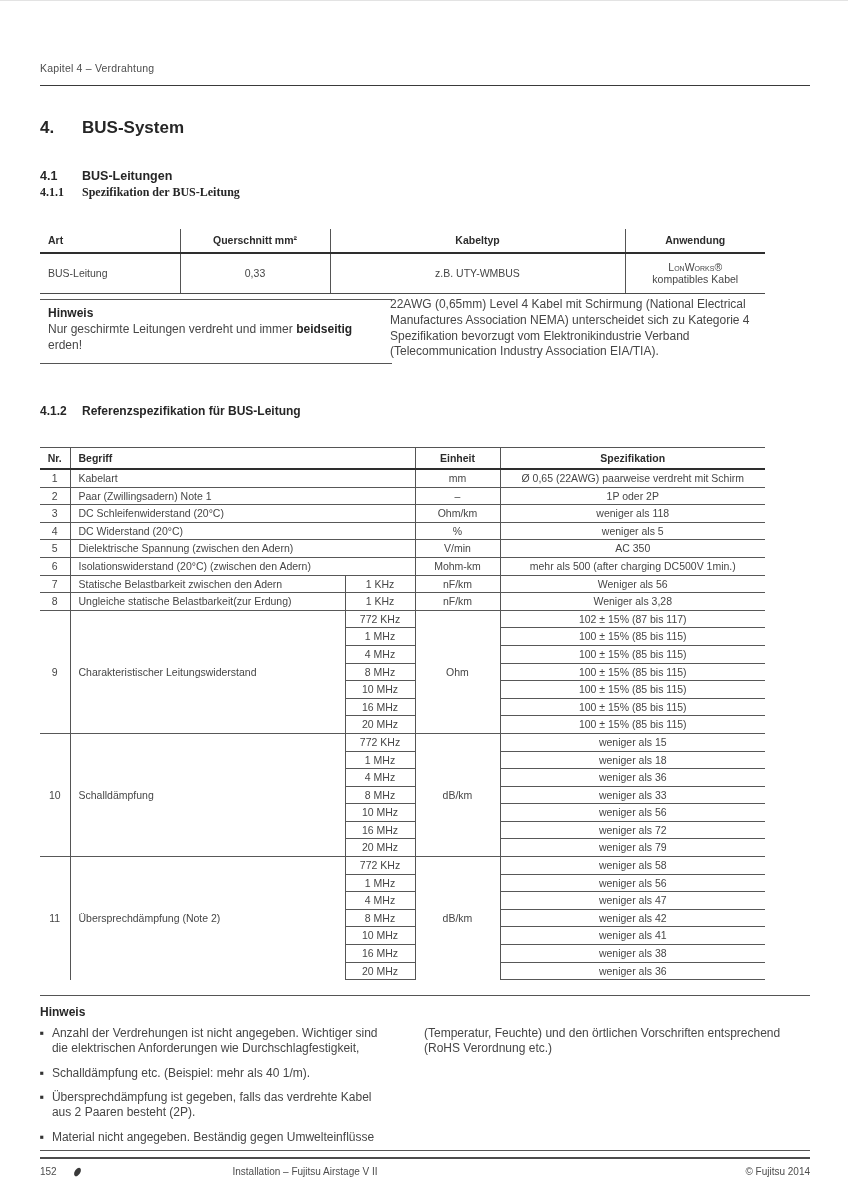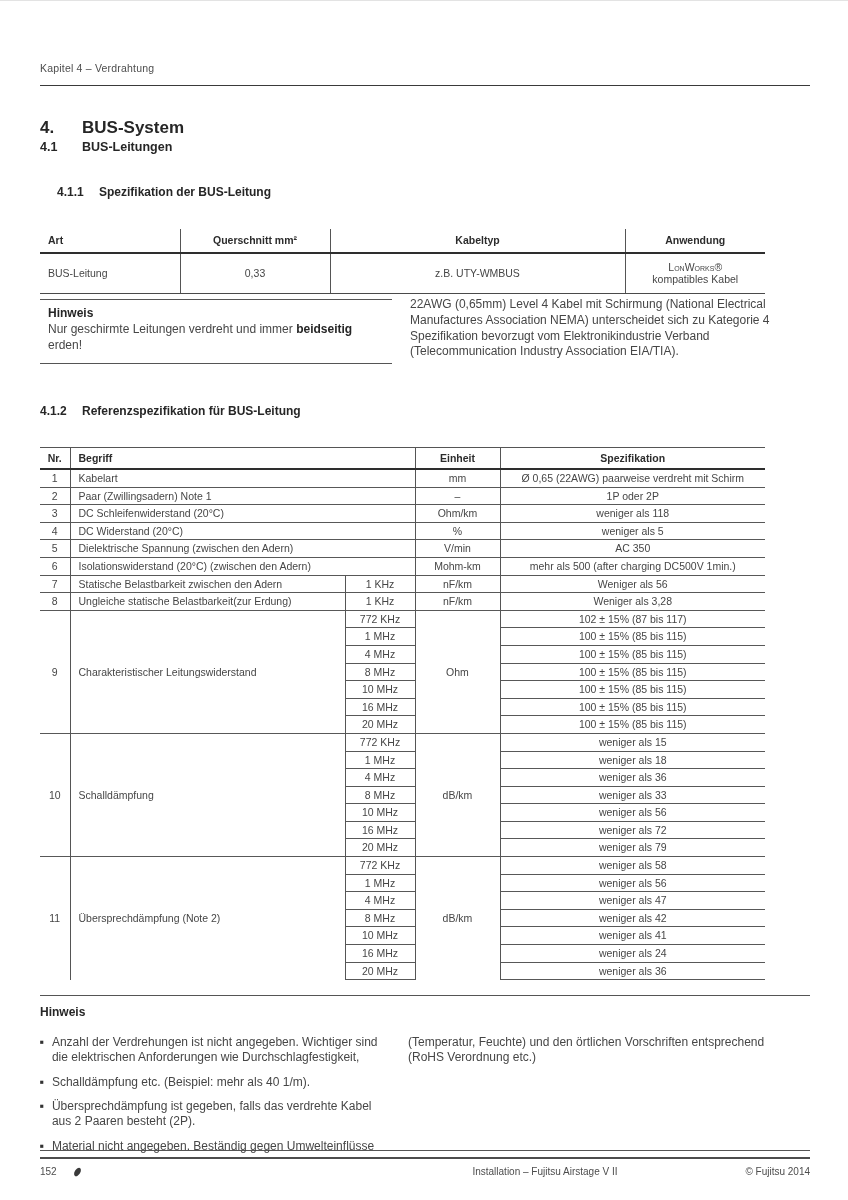--- a/index.html
+++ b/index.html
@@ -8,71 +8,71 @@
     width:848px; height:1200px; position:relative; overflow:hidden;
     font-family:"Liberation Sans", sans-serif; color:#3b3b3b;
   }
   .page-top-edge { position:absolute; top:0; left:0; right:0; border-top:1px solid #e3e3e3; }
 
   .running-header { position:absolute; top:62px; left:40px; font-size:10.5px; color:#4d4d4d; letter-spacing:0.2px; }
   .header-rule { position:absolute; top:85px; left:40px; width:770px; border-top:1.5px solid #3a3a3a; }
 
   .h1 { position:absolute; top:118px; left:40px; font-size:17px; font-weight:bold; color:#262626; }
   .h1 .num { display:inline-block; width:42px; }
-  .h2 { position:absolute; top:140px; left:40px; font-size:12.5px; font-weight:bold; color:#262626; }
+  .h2 { position:absolute; top:169px; left:40px; font-size:12.5px; font-weight:bold; color:#262626; }
   .h2 .num { display:inline-block; width:42px; }
   .h3 { font-size:12px; font-weight:bold; color:#262626; }
   .h3 .num { display:inline-block; width:42px; }
-  #h3a { position:absolute; top:185px; left:57px; }
+  #h3a { position:absolute; top:185px; left:40px;font-family:Liberation Serif, serif; }
   #h3b { position:absolute; top:404px; left:40px; }
 
   
   .spec-table { position:absolute; top:229px; left:40px; width:725px; border-collapse:collapse; table-layout:fixed; font-size:10.5px; }
   .spec-table th { font-weight:bold; color:#2c2c2c; padding:5px 6px 6px; border-bottom:2px solid #2e2e2e; text-align:center;margin-left:14px; }
   .spec-table td { padding:6px 6px; border-bottom:1.5px solid #4a4a4a; text-align:center; vertical-align:middle; color:#464646; height:40px; }
   .spec-table th:not(:last-child), .spec-table td:not(:last-child) { border-right:1px solid #555; }
   .spec-table .col-art { text-align:left; padding-left:8px; }
   .smallcaps { font-variant:small-caps; font-size:10.5px; }
   .anw-line2 { font-size:10.5px; }
 
   
   .note-box { position:absolute; top:299px; left:40px; width:352px; border-top:1px solid #555; border-bottom:1px solid #555; padding:6px 6px 10px 8px; }
   .note-title { font-size:12px; font-weight:bold; color:#262626; margin-bottom:2px; }
   .note-body { font-size:12px; line-height:1.3; color:#464646; }
   .note-body b { color:#262626; }
 
-  .intro-right { position:absolute; top:297px; left:410px; width:404px; font-size:12px; line-height:1.32; color:#464646; }
+  .intro-right { position:absolute; top:297px; left:390px; width:404px; font-size:12px; line-height:1.32; color:#464646; }
 
   
   .ref-table { position:absolute; top:447px; left:40px; width:725px; border-collapse:collapse; table-layout:fixed; font-size:10.5px; }
   .ref-table th { font-weight:bold; color:#2c2c2c; border-top:1px solid #555; border-bottom:2px solid #2e2e2e; padding:4px 4px; text-align:center; }
   .ref-table th.c-beg { text-align:left; padding-left:8px; }
   .ref-table td { border-top:1px solid #585858; padding:2px 4px; text-align:center; vertical-align:middle; line-height:12.6px; color:#464646; }
   .ref-table tr:last-child td { border-bottom:1px solid #585858; }
   .ref-table .c-nr { border-right:1px solid #555; }
   .ref-table .c-beg { border-right:1px solid #555; }
   .ref-table td.c-beg { text-align:left; padding-left:8px; }
   .ref-table .c-freq { border-right:1px solid #555; }
   .ref-table .c-unit { border-right:1px solid #555; }
 
   
   .note-section { position:absolute; top:995px; left:40px; width:770px; height:156px; border-top:1px solid #555; border-bottom:1px solid #555; padding-top:9px; }
-  .note-cols { display:flex; gap:2px; margin-top:16px; }
+  .note-cols { display:flex; gap:18px; margin-top:7px; }
   .note-col-left { width:352px; }
   .note-col-right { width:400px; }
   .note-item { display:flex; gap:8px; margin-bottom:9px; font-size:12px; line-height:1.28; color:#464646; }
   .note-item.bold .note-text { font-weight:bold; color:#262626; }
   .note-item .bullet { font-size:6.5px; line-height:1; margin-top:4px; color:#333; flex:0 0 auto; }
   .note-item.no-bullet { padding-left:14px; }
 
   
   .footer-rule { position:absolute; top:1157px; left:40px; width:770px; height:2px; border-top:1px solid #4d4d4d; border-bottom:1px solid #4d4d4d; }
   .footer-row { position:absolute; top:1166px; left:40px; width:770px; display:flex; align-items:center; font-size:10px; color:#4d4d4d; }
   .footer-left { flex:1; display:flex; align-items:center; gap:14px; }
-  .footer-center { flex:2; text-align:right; }
+  .footer-center { flex:2; text-align:left; }
   .footer-right { flex:1; text-align:right; }
   .leaf { display:inline-block; width:9px; height:6px; background:#3a3a3a; border-radius:70% 30% 70% 30%; transform:rotate(-38deg); margin-left:2px; }
 </style>
 </head>
 <body>
 
 <div class="page-top-edge"></div>
 
 <div class="running-header">Kapitel 4 – Verdrahtung</div>
 <div class="header-rule"></div>
@@ -273,21 +273,21 @@
       <tr>
         <td class="c-freq">8 MHz</td>
         <td class="c-spec">weniger als 42</td>
       </tr>
       <tr>
         <td class="c-freq">10 MHz</td>
         <td class="c-spec">weniger als 41</td>
       </tr>
       <tr>
         <td class="c-freq">16 MHz</td>
-        <td class="c-spec">weniger als 24</td>
+        <td class="c-spec">weniger als 38</td>
       </tr>
       <tr>
         <td class="c-freq">20 MHz</td>
         <td class="c-spec">weniger als 36</td>
       </tr>
     </tbody>
 </table>
 
 <div class="note-section">
   <div class="note-title">Hinweis</div>

